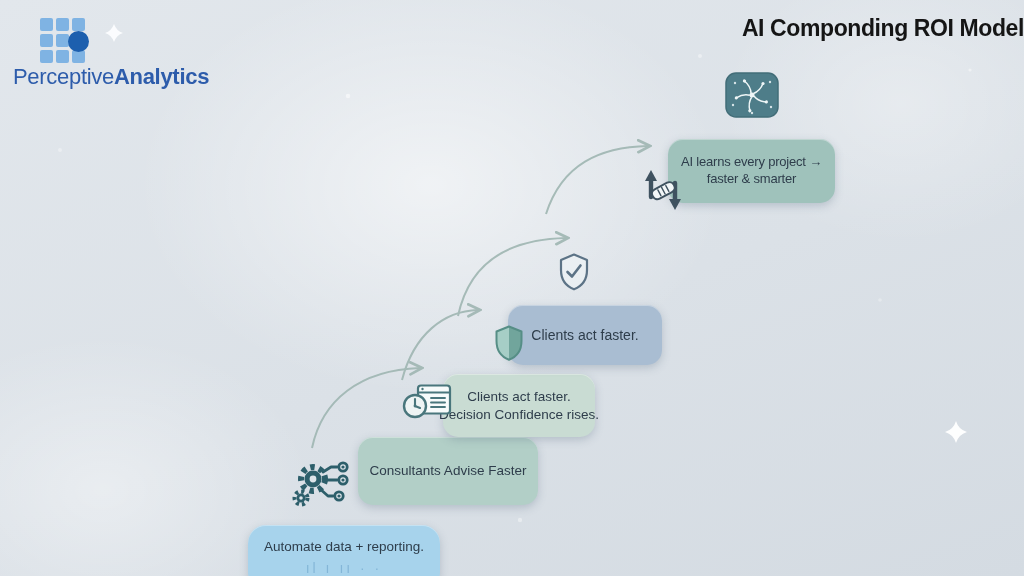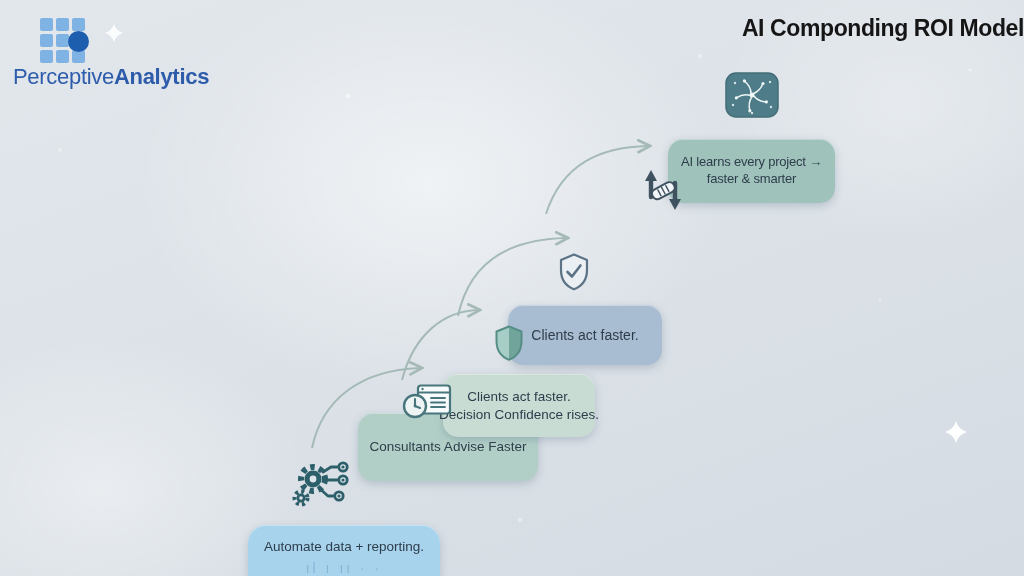--- a/index.html
+++ b/index.html
@@ -31,21 +31,21 @@
   .title { position:absolute; left:64px; right:0; top:15px; text-align:right;
     font-size:23px; font-weight:700; color:#151515; letter-spacing:-0.4px; z-index:6; }
 
   
   .step { position:absolute; z-index:3; border-radius:15px;
     box-shadow:0 3px 8px rgba(96,116,136,.30), inset 0 1px 0 rgba(255,255,255,.35);
     display:flex; flex-direction:column; align-items:center; justify-content:center;
     text-align:center; color:#2e3d4b; line-height:1.3;margin-top:27px; }
   .step .ln { white-space:nowrap; }
   .s1 { left:248px; top:498px; width:192px; height:65px; background:#a7d3ec; border-radius:18px; font-size:13.5px; }
-  .s2 { left:358px; top:386px; width:180px; height:68px; background:#b2cfc7; font-size:13.5px; }
+  .s2 { left:358px; top:410px; width:180px; height:68px; background:#b2cfc7; font-size:13.5px; }
   .s3 { left:443px; top:347px; width:152px; height:63px; background:#c9dcd3; font-size:13.5px; }
   .s4 { left:508px; top:278px; width:154px; height:60px; background:#a9bdd2; font-size:14px; }
   .s5 { left:585px; top:200px; width:163px; height:56px; background:#ced5dd; font-size:14px; }
   .s6 { left:668px; top:112px; width:167px; height:64px; background:#9fc2bb; font-size:13px; letter-spacing:-0.2px; }
   .ghost { margin-top:4px; font-size:14px; letter-spacing:3px; color:#2b6ea3; opacity:.28; }
 
   
   .arrows-layer, .fx-layer { position:absolute; left:0; top:0; z-index:1; pointer-events:none; }
   .icon { position:absolute; z-index:4; }
 </style>

